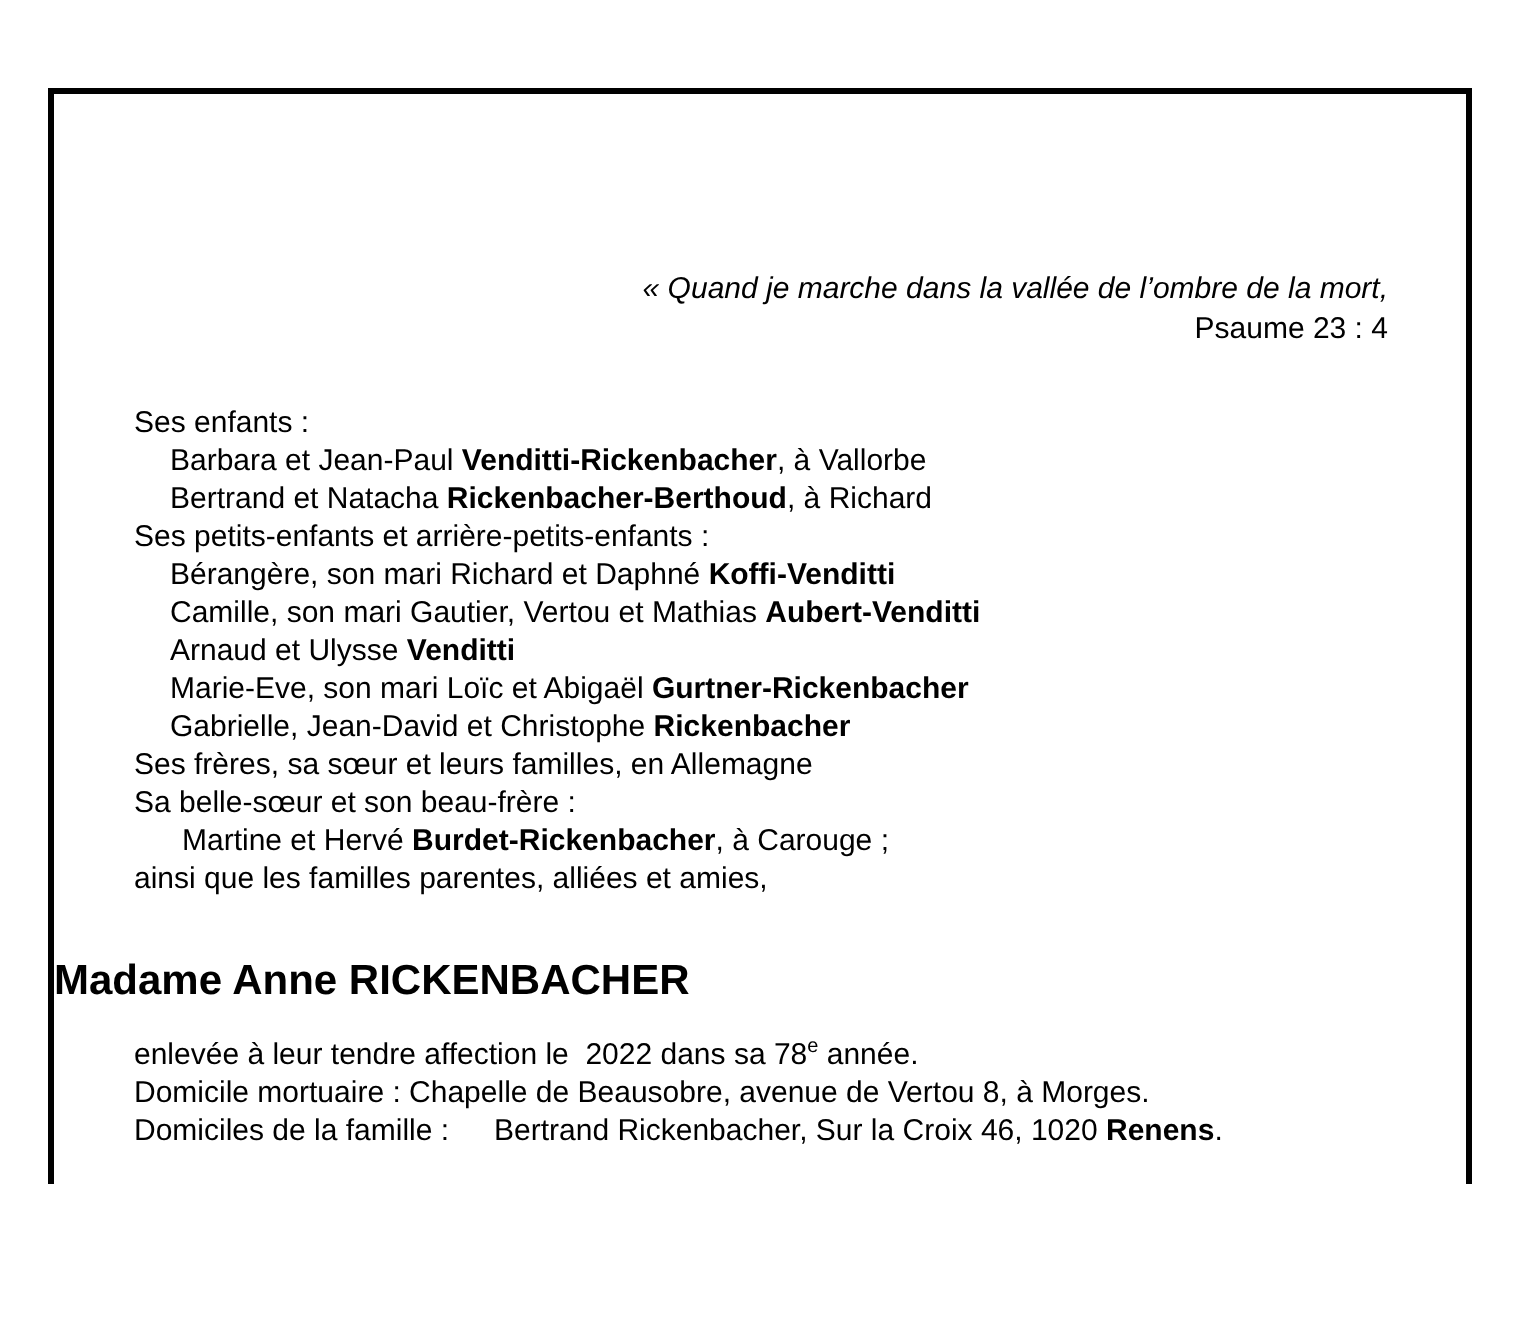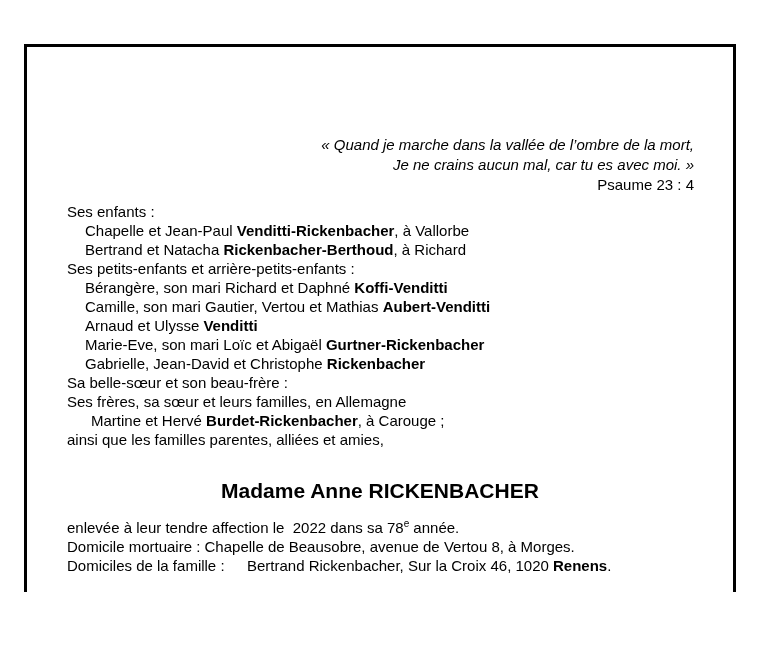--- a/index.html
+++ b/index.html
@@ -54,21 +54,20 @@
   .line { white-space: pre-wrap; }
   .line b { font-weight: bold; }
   .indent-1 { padding-left: 18px; }
   .indent-2 { padding-left: 24px; }
   .headline {
     position: absolute;
     top: 431px;
     left: 0;
     width: 100%;
     margin: 0;
-    text-align: center;
     font-size: 21px;
     font-weight: bold;
     line-height: 26px;
   }
   .details-block {
     position: absolute;
     top: 471px;
     left: 40px;
     right: 30px;
     font-size: 15px;
@@ -88,36 +87,35 @@
   }
 </style>
 </head>
 <body>
 
 <div class="page">
   <div class="frame">
 
     <div class="quote-block">
       <div class="quote-line txt">« Quand je marche dans la vallée de l’ombre de la mort,</div>
-      <div class="quote-line txt">Je ne crains aucun mal, car tu es avec moi. »</div>
       <div class="quote-attribution txt">Psaume 23 : 4</div>
     </div>
 
     <div class="family-block">
       <div class="line"><span class="txt">Ses enfants :</span></div>
-      <div class="line indent-1"><span class="txt">Chapelle et Jean-Paul </span><b class="txt">Venditti-Rickenbacher</b><span class="txt">, à Vallorbe</span></div>
+      <div class="line indent-1"><span class="txt">Barbara et Jean-Paul </span><b class="txt">Venditti-Rickenbacher</b><span class="txt">, à Vallorbe</span></div>
       <div class="line indent-1"><span class="txt">Bertrand et Natacha </span><b class="txt">Rickenbacher-Berthoud</b><span class="txt">, à Richard</span></div>
       <div class="line"><span class="txt">Ses petits-enfants et arrière-petits-enfants :</span></div>
       <div class="line indent-1"><span class="txt">Bérangère, son mari Richard et Daphné </span><b class="txt">Koffi-Venditti</b></div>
       <div class="line indent-1"><span class="txt">Camille, son mari Gautier, Vertou et Mathias </span><b class="txt">Aubert-Venditti</b></div>
       <div class="line indent-1"><span class="txt">Arnaud et Ulysse </span><b class="txt">Venditti</b></div>
       <div class="line indent-1"><span class="txt">Marie-Eve, son mari Loïc et Abigaël </span><b class="txt">Gurtner-Rickenbacher</b></div>
       <div class="line indent-1"><span class="txt">Gabrielle, Jean-David et Christophe </span><b class="txt">Rickenbacher</b></div>
+      <div class="line"><span class="txt">Ses frères, sa sœur et leurs familles, en Allemagne</span></div>
       <div class="line"><span class="txt">Sa belle-sœur et son beau-frère :</span></div>
-      <div class="line"><span class="txt">Ses frères, sa sœur et leurs familles, en Allemagne</span></div>
       <div class="line indent-2"><span class="txt">Martine et Hervé </span><b class="txt">Burdet-Rickenbacher</b><span class="txt">, à Carouge ;</span></div>
       <div class="line"><span class="txt">ainsi que les familles parentes, alliées et amies,</span></div>
     </div>
 
     <h1 class="headline">Madame Anne RICKENBACHER</h1>
 
     <div class="details-block">
       <div class="line"><span class="txt">enlevée à leur tendre affection le  2022 dans sa 78</span><sup class="txt">e</sup><span class="txt"> année.</span></div>
       <div class="line"><span class="txt">Domicile mortuaire : Chapelle de Beausobre, avenue de Vertou 8, à Morges.</span></div>
       <div class="line"><span class="dom-label txt">Domiciles de la famille :</span><span class="txt">Bertrand Rickenbacher, Sur la Croix 46, 1020 </span><b class="txt">Renens</b><span class="txt">.</span></div>

